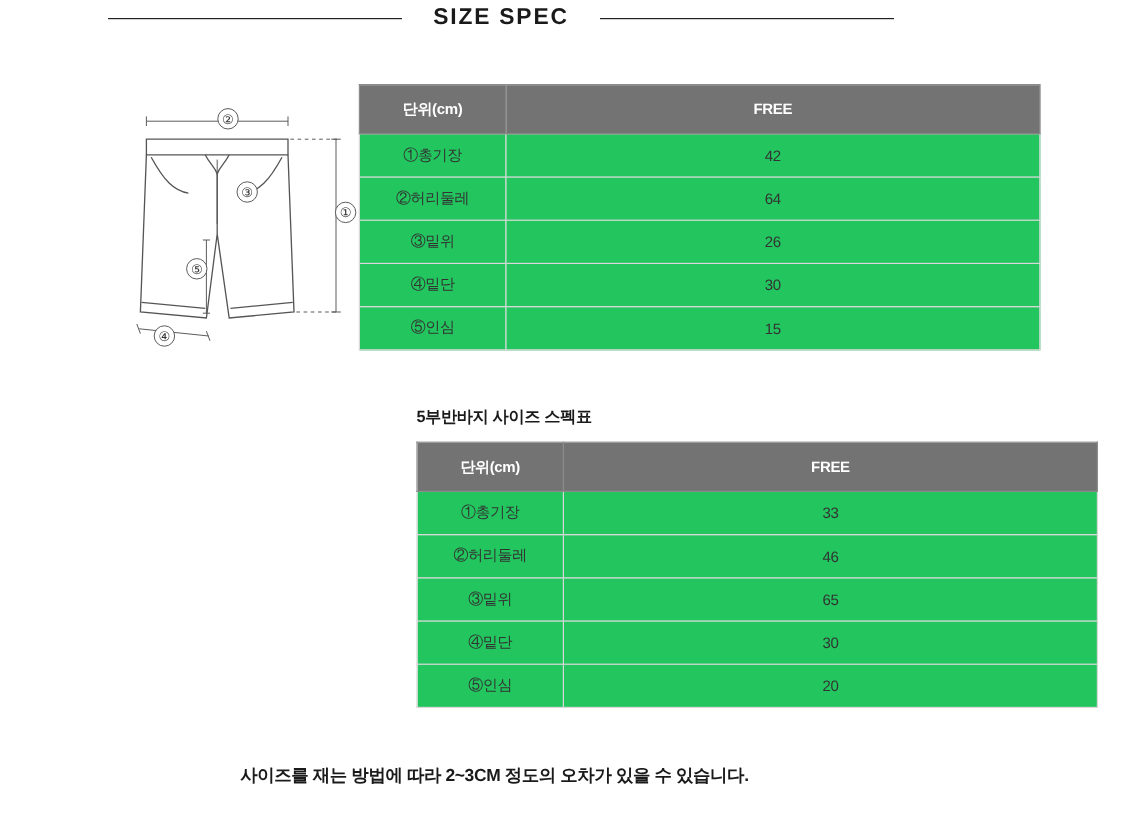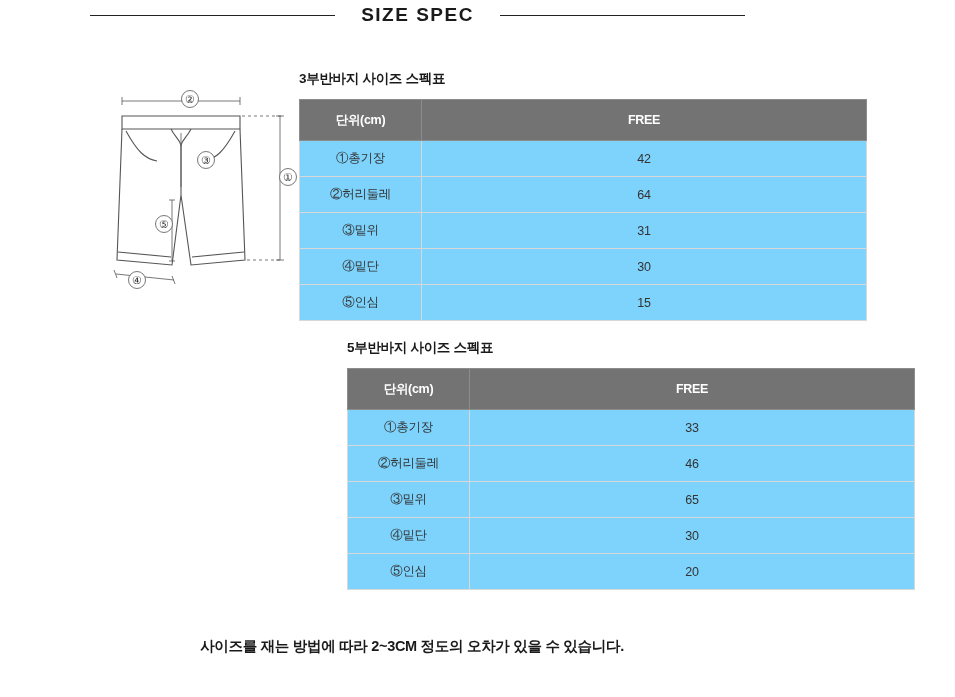--- a/index.html
+++ b/index.html
@@ -84,21 +84,21 @@
     background: #737373;
     color: #ffffff;
     font-weight: bold;
     height: 38px;
     border-color: #8c8c8c;
     font-size: 12.5px;
   }
   table.spec-table tbody td {
     height: 33px;
     color: #333333;
-    background: #7dd3fc;
+    background: #22c55e;
   }
   table.spec-table col.c-label { width: 122px; }
   table.spec-table col.c-value { width: 445px; }
 
   
   .footer-note {
     position: absolute;
     left: 0;
     top: 637px;
     width: 824px;
@@ -175,21 +175,20 @@
       <circle cx="89" cy="149" r="8.5" fill="#ffffff" stroke="#555555" stroke-width="0.8"></circle>
       <text x="89" y="153">⑤</text>
 
       <circle cx="62" cy="205" r="8.5" fill="#ffffff" stroke="#555555" stroke-width="0.8"></circle>
       <text x="62" y="209">④</text>
     </g>
   </svg>
 </div>
 
 <div class="spec-block first">
-  <div class="spec-caption">3부반바지 사이즈 스펙표</div>
   <table class="spec-table">
     <colgroup>
         <col class="c-label">
         <col class="c-value">
       </colgroup>
     <thead>
       <tr>
         <th>단위(cm)</th>
         <th>FREE</th>
       </tr>
@@ -198,21 +197,21 @@
       <tr>
         <td>①총기장</td>
         <td>42</td>
       </tr>
       <tr>
         <td>②허리둘레</td>
         <td>64</td>
       </tr>
       <tr>
         <td>③밑위</td>
-        <td>31</td>
+        <td>26</td>
       </tr>
       <tr>
         <td>④밑단</td>
         <td>30</td>
       </tr>
       <tr>
         <td>⑤인심</td>
         <td>15</td>
       </tr>
     </tbody>

